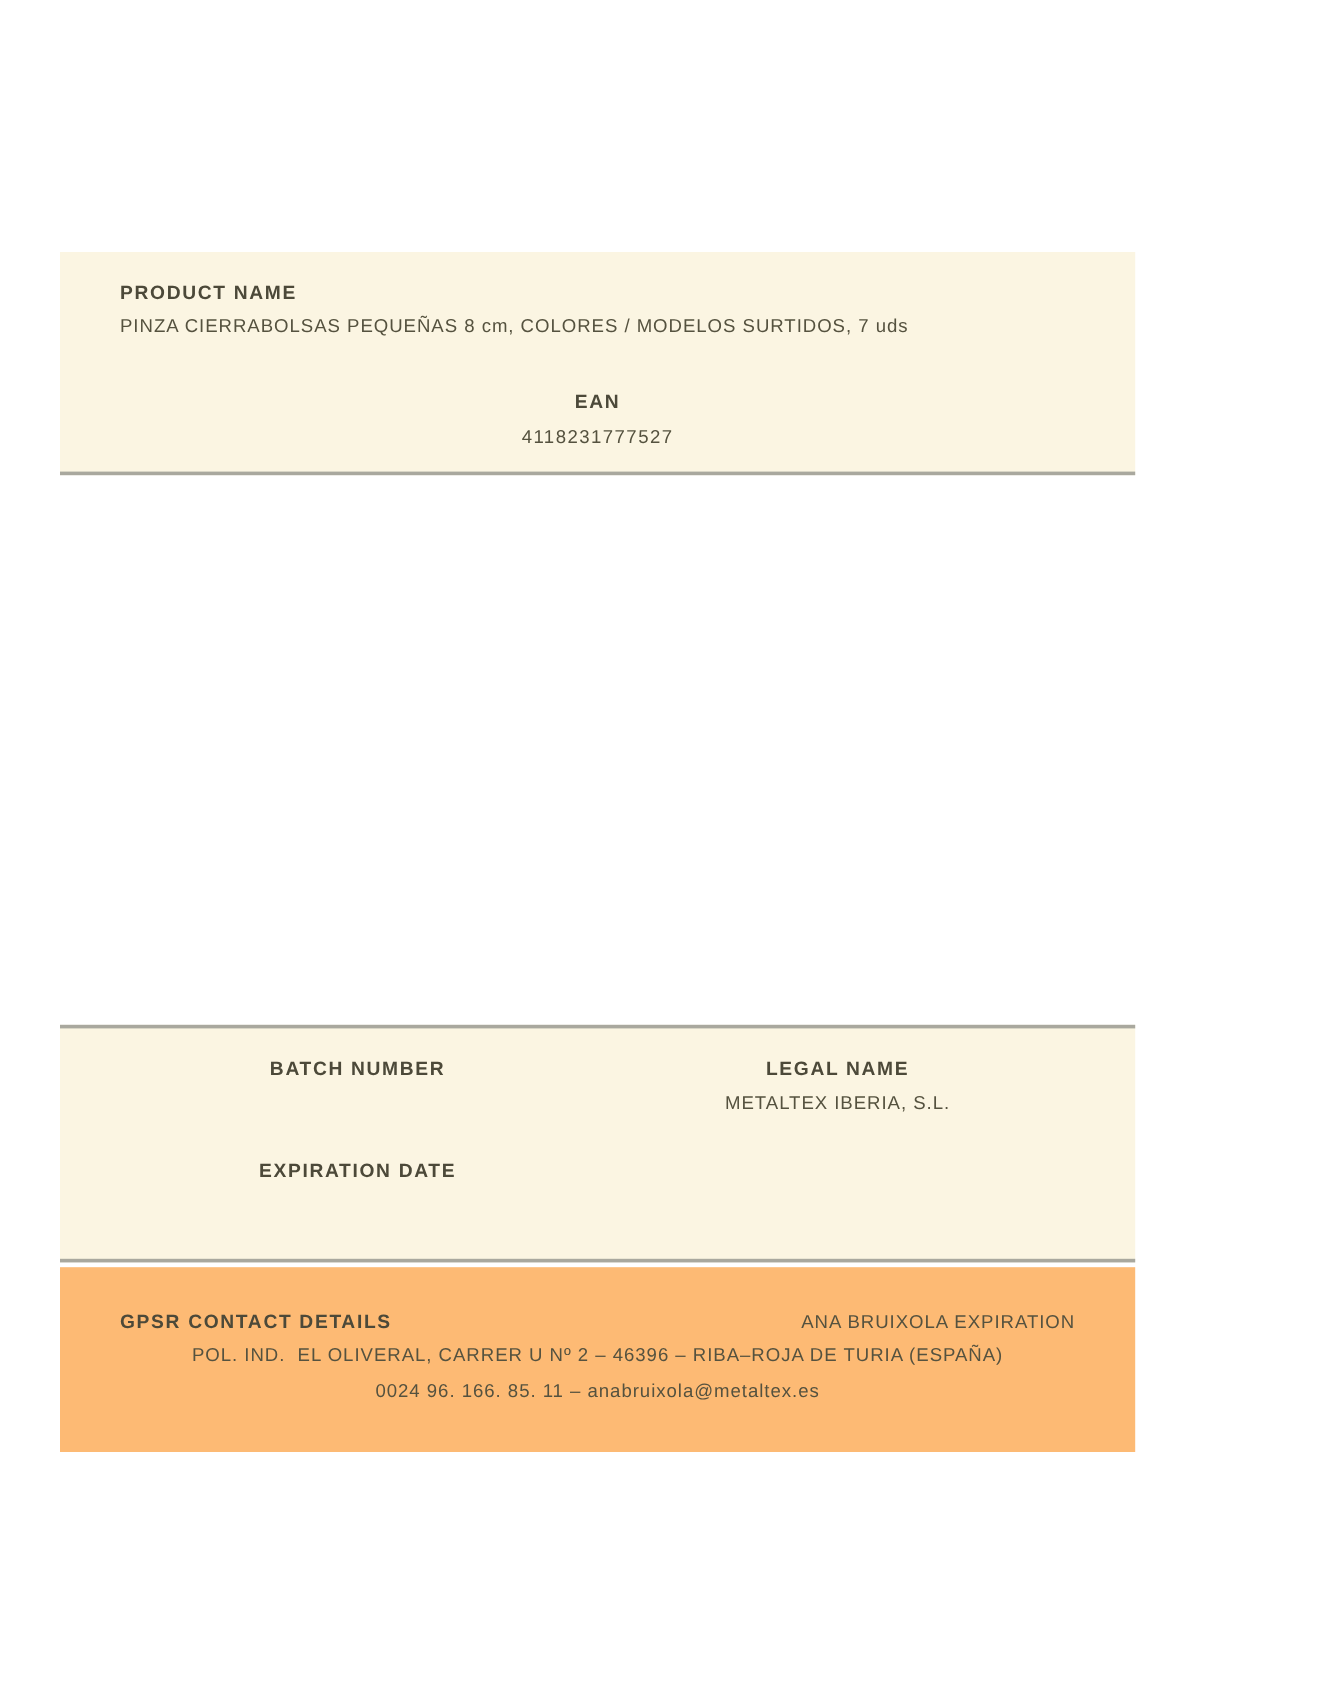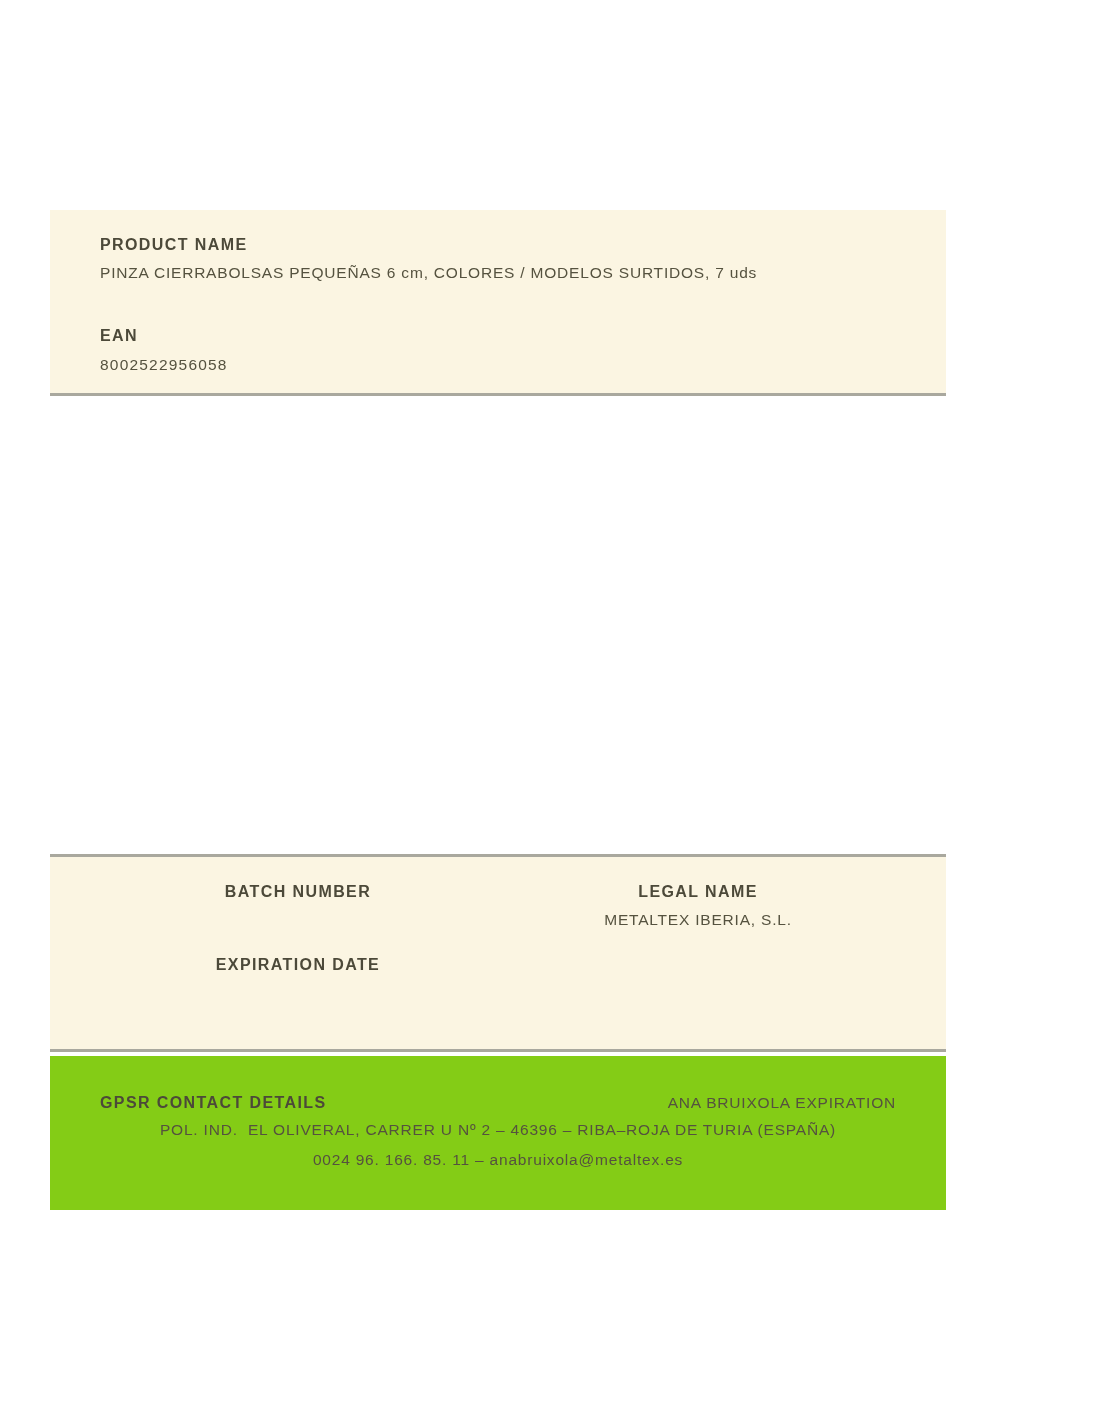--- a/index.html
+++ b/index.html
@@ -29,50 +29,50 @@
     top: 854px;
     height: 198px;
     background: #fbf5e2;
     border-top: 3px solid #a9a89e;
     border-bottom: 3px solid #a9a89e;
     padding-top: 26px;
   }
   .panel-gpsr {
     top: 1056px;
     height: 154px;
-    background: #84cc16;
+    background: #fdba74;
     padding: 38px 50px 0 50px;
   }
   .field-label {
     font-size: 16px;
     font-weight: 700;
     letter-spacing: 1.4px;
     color: #4c4939;
     line-height: 18px;
     white-space: pre-wrap;
   }
   .field-value {
     font-size: 15.5px;
     font-weight: 400;
     letter-spacing: 0.8px;
     color: #55523f;
     line-height: 18px;
     white-space: pre-wrap;
   }
   .panel-product .field-value { margin-top: 10px; }
-  .ean-block { margin-top: 45px; }
+  .ean-block { margin-top: 45px; text-align: center; }
   .ean-block .field-value { margin-top: 11px; letter-spacing: 1.2px; }
 
   .batch-grid {
     width: 800px;
     margin: 0 auto;
     display: grid;
     grid-template-columns: 1fr 1fr;
     text-align: center;
-    row-gap: 1px;
+    row-gap: 13px;
   }
   .batch-grid .cell { min-height: 72px; }
   .batch-grid .row2 .field-value { margin-top: 10px; }
 
   .gpsr-row {
     display: flex;
     justify-content: space-between;
     align-items: baseline;
   }
   .gpsr-right { text-align: center; }
@@ -80,25 +80,25 @@
   .gpsr-line3 { margin-top: 12px; }
 </style>
 </head>
 <body>
 
 <div class="page">
 
   <div class="panel panel-product">
     <div>
       <div class="field-label">PRODUCT NAME</div>
-      <div class="field-value">PINZA CIERRABOLSAS PEQUEÑAS 6 cm, COLORES / MODELOS SURTIDOS, 7 uds</div>
+      <div class="field-value">PINZA CIERRABOLSAS PEQUEÑAS 8 cm, COLORES / MODELOS SURTIDOS, 7 uds</div>
     </div>
     <div class="ean-block">
       <div class="field-label">EAN</div>
-      <div class="field-value">8002522956058</div>
+      <div class="field-value">4118231777527</div>
     </div>
   </div>
 
   <div class="panel panel-batch">
     <div class="batch-grid">
       <div class="cell row1">
         <div class="field-label">BATCH NUMBER</div>
       </div>
       <div class="cell row2">
         <div class="field-label">LEGAL NAME</div>

